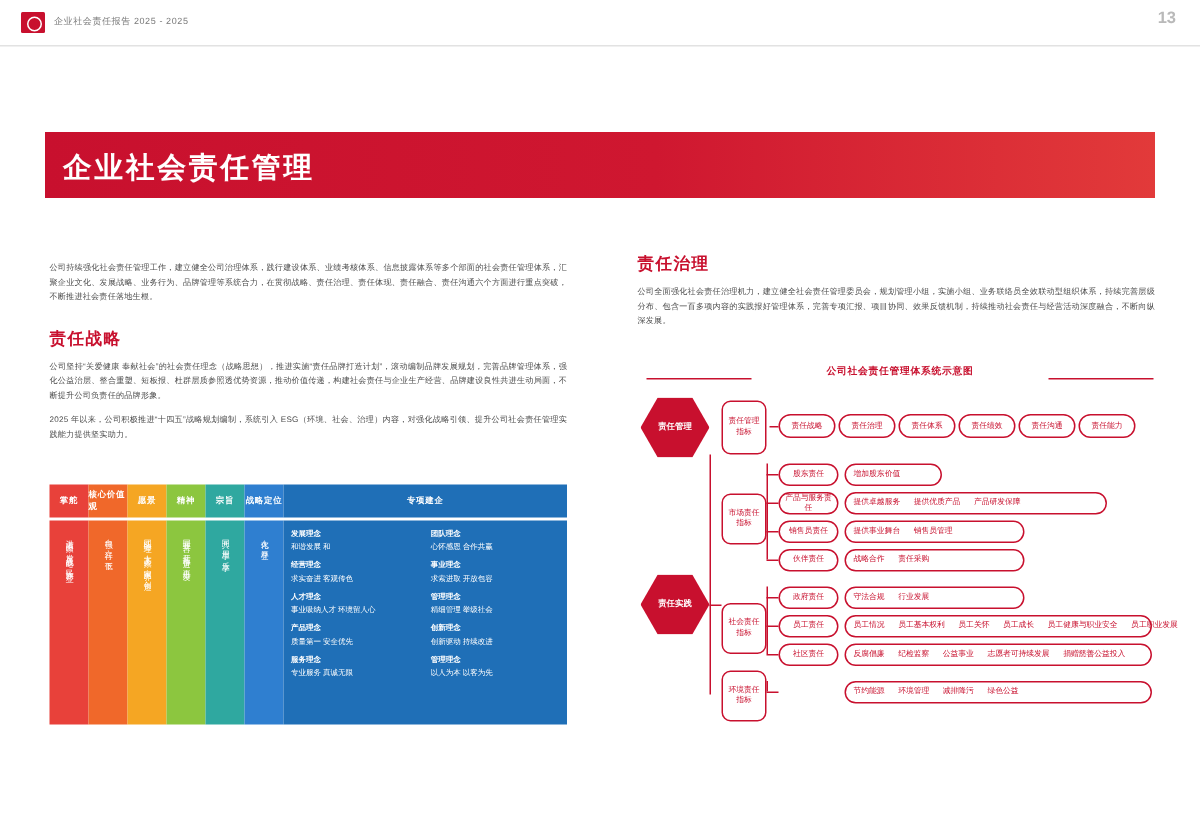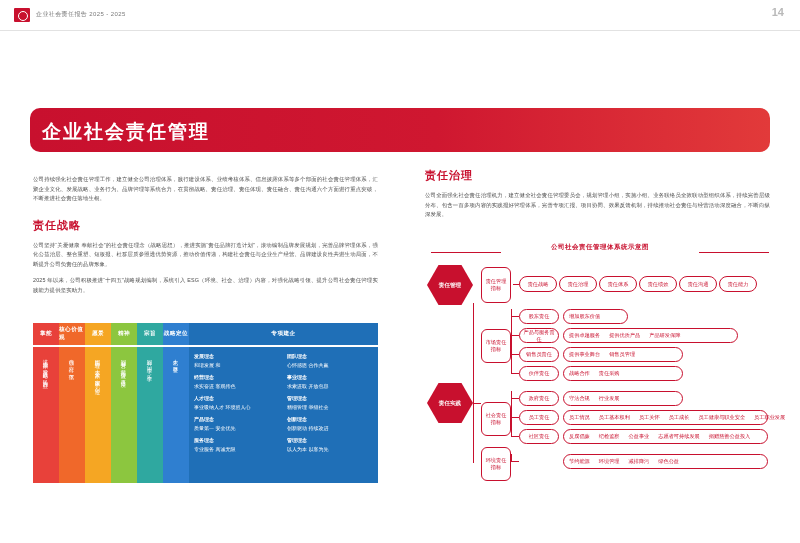--- a/index.html
+++ b/index.html
@@ -28,23 +28,22 @@
   .hdr-title{
     position:absolute;left:36px;top:10px;font-size:6px;color:#7a7a7a;
     letter-spacing:.4px;
   }
   .hdr-page{
     position:absolute;right:16px;top:6px;font-size:11px;color:#b9b9b9;
     font-weight:bold;
   }
   
   .banner{
-    position:absolute;left:30px;top:108px;width:740px;height:44px;
+    position:absolute;left:30px;top:88px;width:740px;height:44px;
     background:linear-gradient(90deg,#c8102e 0%,#cf1730 55%,#e23a3a 100%);
-    border-radius:10px;
   }
   .banner-title{
     position:absolute;left:12px;top:11px;font-size:19px;color:#fff;
     font-weight:bold;letter-spacing:2px;
   }
   
   .col-left{position:absolute;left:33px;top:175px;width:345px;}
   .col-right{position:absolute;left:425px;top:168px;width:345px;}
   .para{
     font-size:5.4px;line-height:9.5px;color:#4d4d4d;text-align:justify;
@@ -113,21 +112,21 @@
   .lnh{height:.8px;}
 </style>
 </head>
 <body>
 
 <div class="page">
 
   <div class="hdr">
     <div class="hdr-logo"></div>
     <div class="hdr-title">企业社会责任报告 2025 - 2025</div>
-    <div class="hdr-page">14</div>
+    <div class="hdr-page">13</div>
   </div>
 
   <div class="banner">
     <div class="banner-title">企业社会责任管理</div>
   </div>
 
   <div class="col-left">
     <div class="para">公司持续强化社会责任管理工作，建立健全公司治理体系，践行建设体系、业绩考核体系、信息披露体系等多个部面的社会责任管理体系，汇聚企业文化、发展战略、业务行为、品牌管理等系统合力，在贯彻战略、责任治理、责任体现、责任融合、责任沟通六个方面进行重点突破，不断推进社会责任落地生根。</div>
     <div class="sec-title">责任战略</div>
     <div class="para">公司坚持“关爱健康 奉献社会”的社会责任理念（战略思想），推进实施“责任品牌打造计划”，滚动编制品牌发展规划，完善品牌管理体系，强化公益治层、整合重塑、短板报、杜群层质参照透优势资源，推动价值传递，构建社会责任与企业生产经营、品牌建设良性共进生动局面，不断提升公司负责任的品牌形象。</div>

